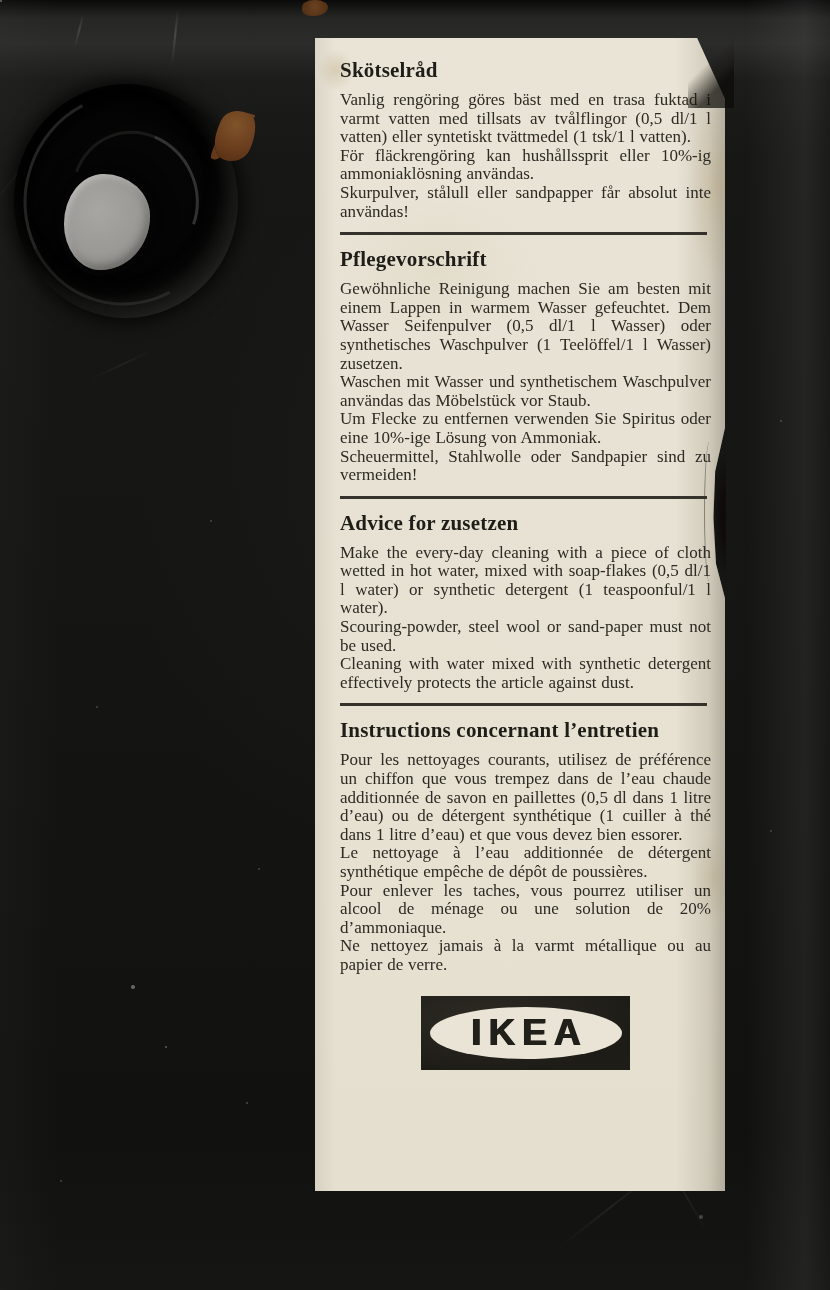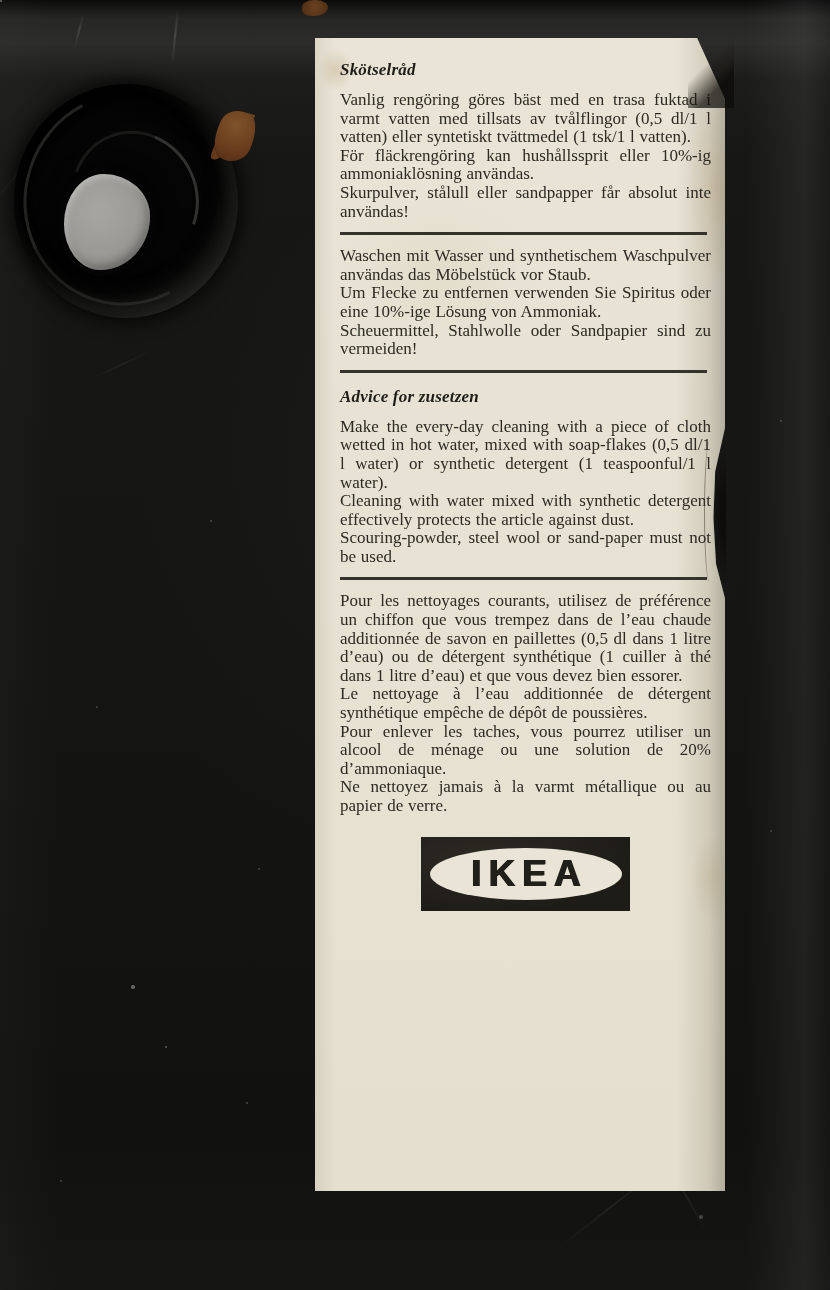--- a/index.html
+++ b/index.html
@@ -80,21 +80,21 @@
     pointer-events:none;
   }
   .wrinkle{ 
     position:absolute;left:700px;top:430px;width:26px;height:170px;
     background:radial-gradient(70% 50% at 100% 50%, rgba(12,10,7,0.85) 25%, rgba(12,10,7,0) 75%);
     pointer-events:none;
   }
   .wrinkle::before{content:"";position:absolute;left:4px;top:12px;width:10px;height:140px;border-radius:50%;
     border-left:1px solid rgba(60,52,40,0.5);}
   h2{
-    font-size:17px;line-height:24px;margin:0 0 9px 0;font-weight:bold;color:#1f1d18;letter-spacing:.2px;font-style:italic;
+    font-size:21px;line-height:24px;margin:0 0 9px 0;font-weight:bold;color:#1f1d18;letter-spacing:.2px;
   }
   .sec p{
     margin:0;font-size:17px;line-height:18.6px;text-align:justify;word-spacing:.5px;color:#2d2a23;
   }
   .rule{
     border:none;border-top:3px solid #35322b;margin:11px 4px 12px 0;height:0;
   }
   
   .logo{
     width:209px;height:74px;margin:21px auto 0 auto;position:relative;
@@ -140,37 +140,40 @@
     <div class="sec">
       <h2>Skötselråd</h2>
       <p>Vanlig rengöring göres bäst med en trasa fuktad i varmt vatten med tillsats av tvålflingor (0,5 dl/1 l vatten) eller syntetiskt tvättmedel (1 tsk/1 l vatten).</p>
       <p>För fläckrengöring kan hushållssprit eller 10%-ig ammoniaklösning användas.</p>
       <p>Skurpulver, stålull eller sandpapper får absolut inte användas!</p>
     </div>
 
     <hr class="rule">
 
     <div class="sec">
+      <h2>Pflegevorschrift</h2>
+      <p>Gewöhnliche Reinigung machen Sie am besten mit einem Lappen in warmem Wasser gefeuchtet. Dem Wasser Seifenpulver (0,5 dl/1 l Wasser) oder synthetisches Waschpulver (1 Teelöffel/1 l Wasser) zusetzen.</p>
       <p>Waschen mit Wasser und synthetischem Waschpulver användas das Möbelstück vor Staub.</p>
       <p>Um Flecke zu entfernen verwenden Sie Spiritus oder eine 10%-ige Lösung von Ammoniak.</p>
       <p>Scheuermittel, Stahlwolle oder Sandpapier sind zu vermeiden!</p>
     </div>
 
     <hr class="rule">
 
     <div class="sec">
       <h2>Advice for zusetzen</h2>
       <p>Make the every-day cleaning with a piece of cloth wetted in hot water, mixed with soap-flakes (0,5 dl/1 l water) or synthetic detergent (1 teaspoonful/1 l water).</p>
+      <p>Scouring-powder, steel wool or sand-paper must not be used.</p>
       <p>Cleaning with water mixed with synthetic detergent effectively protects the article against dust.</p>
-      <p>Scouring-powder, steel wool or sand-paper must not be used.</p>
     </div>
 
     <hr class="rule">
 
     <div class="sec">
+      <h2>Instructions concernant l’entretien</h2>
       <p>Pour les nettoyages courants, utilisez de préférence un chiffon que vous trempez dans de l’eau chaude additionnée de savon en paillettes (0,5 dl dans 1 litre d’eau) ou de détergent synthétique (1 cuiller à thé dans 1 litre d’eau) et que vous devez bien essorer.</p>
       <p>Le nettoyage à l’eau additionnée de détergent synthétique empêche de dépôt de poussières.</p>
       <p>Pour enlever les taches, vous pourrez utiliser un alcool de ménage ou une solution de 20% d’ammoniaque.</p>
       <p>Ne nettoyez jamais à la varmt métallique ou au papier de verre.</p>
     </div>
 
     <div class="logo">
       <div class="logo-ellipse">
         <span class="logo-word">IKEA</span>
       </div>

